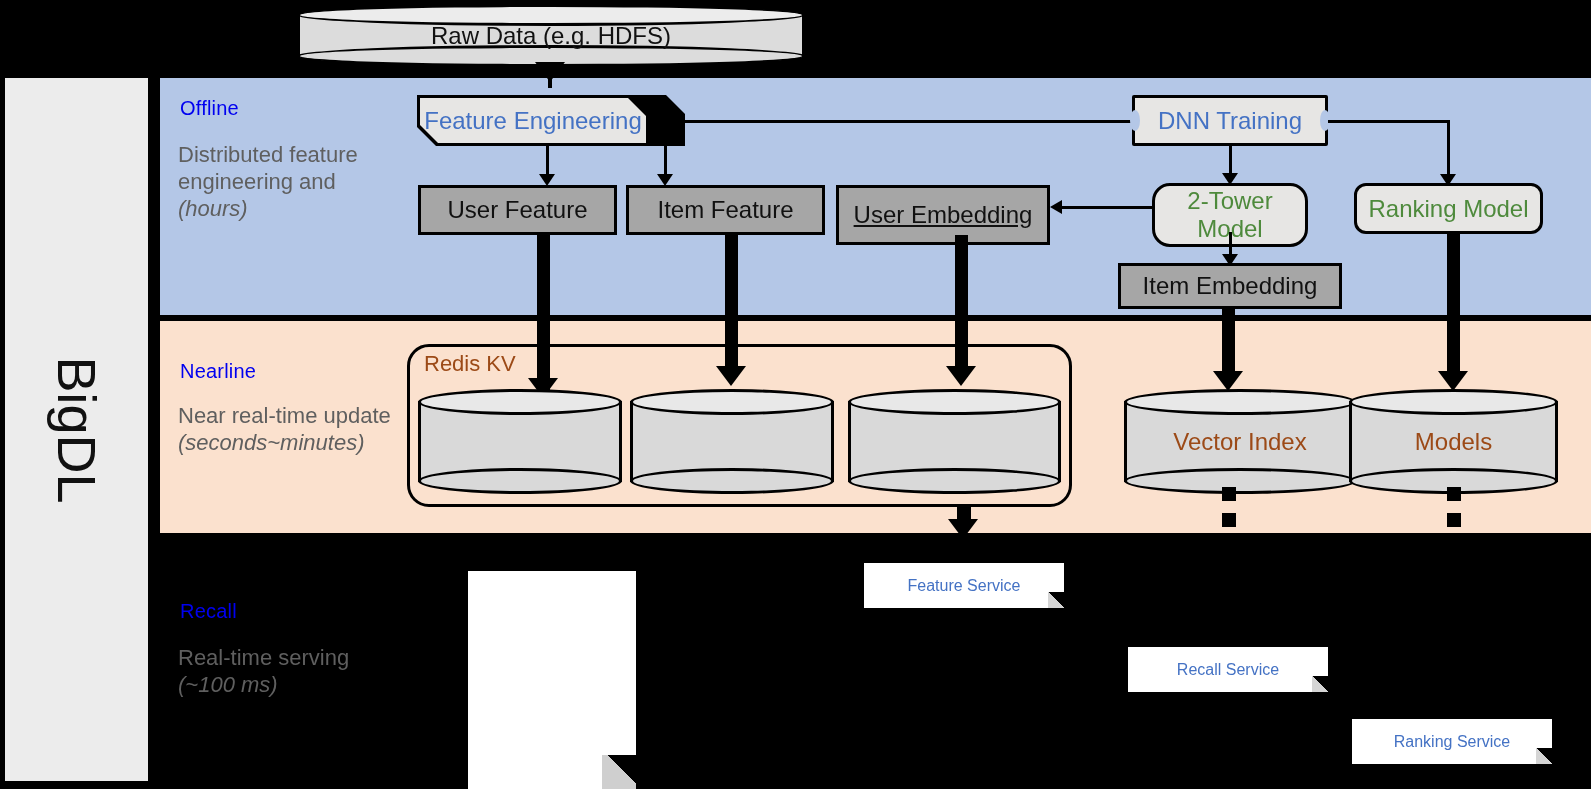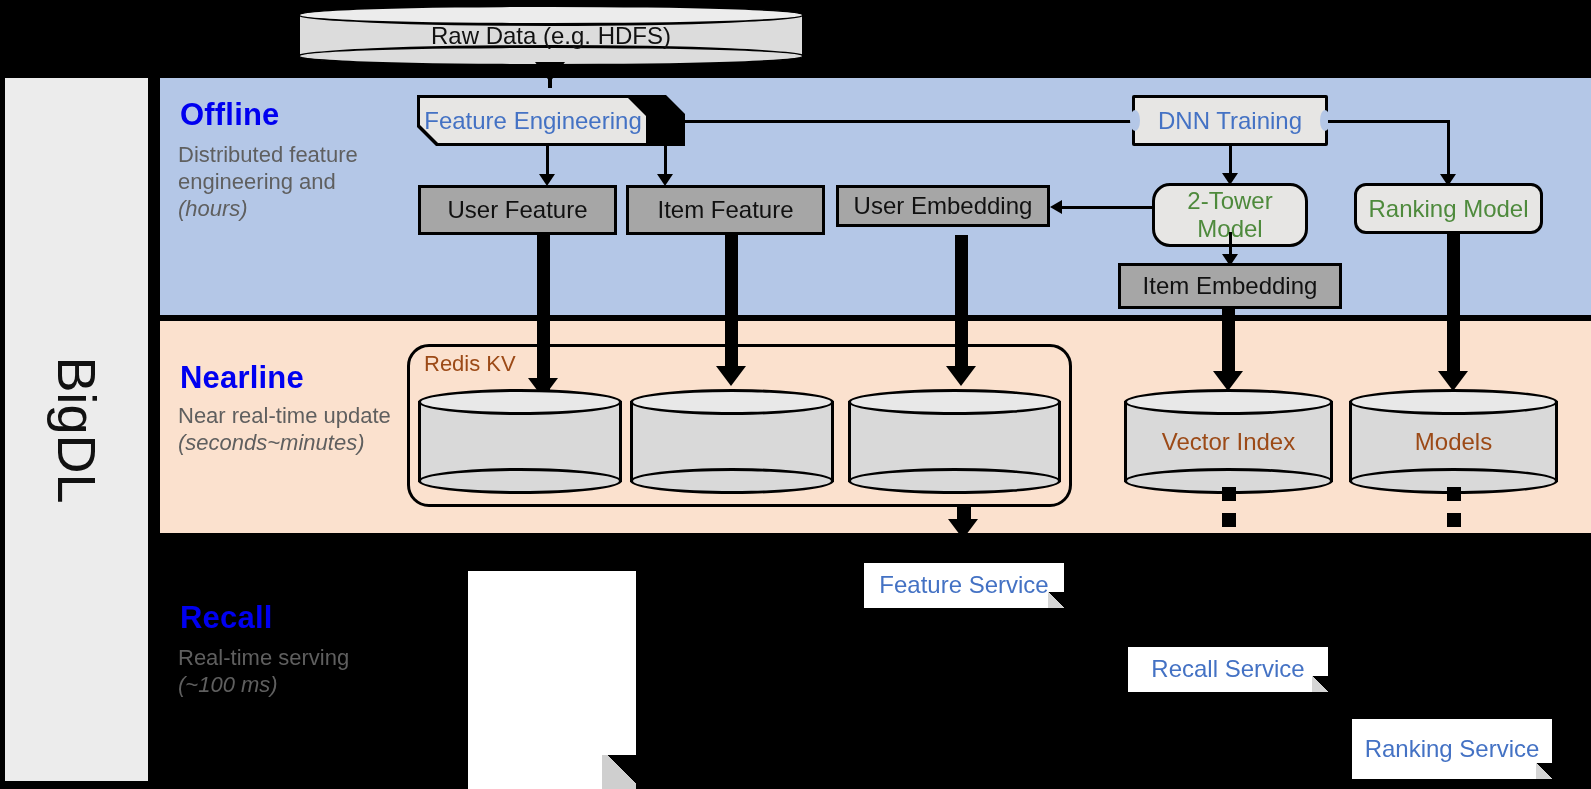--- a/index.html
+++ b/index.html
@@ -10,21 +10,21 @@
   .band{position:absolute;}
   #offline-band{left:160px;top:78px;width:1431px;height:237px;background:#b4c7e7;}
   #nearline-band{left:160px;top:321px;width:1431px;height:212px;background:#fbe1ce;}
   #online-band{left:160px;top:539px;width:1431px;height:250px;background:#000;}
 
   #bigdl-panel{position:absolute;left:5px;top:78px;width:143px;height:703px;background:#ececec;}
   #bigdl-label{position:absolute;left:50%;top:50%;transform:translate(-50%,-50%) rotate(90deg);
      font-size:54px;color:#111;white-space:nowrap;letter-spacing:0px;}
 
   
-  .band-title{position:absolute;color:#0000f0;font-size:31px;font-weight:700;letter-spacing:.2px;}
+  .band-title{position:absolute;color:#0000f0;font-size:20px;font-weight:400;letter-spacing:.2px;}
   .band-sub{position:absolute;color:#5f5f5f;font-size:22px;line-height:1.22;}
   .band-sub i{font-style:italic;}
   #offline-title{left:180px;top:97px;}
   #offline-sub{left:178px;top:142px;width:205px;}
   #nearline-title{left:180px;top:360px;}
   #nearline-sub{left:178px;top:403px;width:235px;}
   #online-title{left:180px;top:600px;}
   #online-sub{left:178px;top:645px;width:200px;}
   #online-title,#online-sub{color:#5f5f5f;}
   #online-title{color:#0000f0;}
@@ -80,29 +80,29 @@
      border-right:8px solid transparent;border-top:12px solid #000;}
   .arrowdown.fat{border-left-width:15px;border-right-width:15px;border-top-width:20px;}
   .arrowright{position:absolute;width:0;height:0;border-top:7px solid transparent;
      border-bottom:7px solid transparent;border-left:12px solid #000;}
   .arrowleft{position:absolute;width:0;height:0;border-top:7px solid transparent;
      border-bottom:7px solid transparent;border-right:12px solid #000;}
   .sq{position:absolute;background:#000;width:14px;height:14px;}
 
   
   .note{position:absolute;background:#fff;color:#4472c4;display:flex;align-items:center;
-     justify-content:center;text-align:center;font-size:24px;line-height:1.2;}
+     justify-content:center;text-align:center;font-size:16px;line-height:1.2;}
   .note .fold{position:absolute;right:0;bottom:0;width:16px;height:16px;
      background:linear-gradient(225deg,#000 0 48%,#d5d5d5 48% 100%);}
   #recommender-service{left:468px;top:571px;width:168px;height:218px;font-size:25px;}
   #recommender-service .fold{width:34px;height:34px;
      background:linear-gradient(225deg,#000 0 42%,#cfcfcf 42% 100%);}
   #feature-service{left:864px;top:563px;width:200px;height:45px;}
   #recall-service{left:1128px;top:647px;width:200px;height:45px;}
-  #ranking-service{left:1352px;top:719px;width:200px;height:60px;text-align:right;}
+  #ranking-service{left:1352px;top:719px;width:200px;height:45px;text-align:right;}
 </style>
 </head>
 <body>
 
 <div id="stage">
 
   <div class="band" id="offline-band"></div>
   <div class="band" id="nearline-band"></div>
   <div class="band" id="online-band"></div>
 
@@ -157,21 +157,21 @@
   <div class="ln" style="left:1328px;top:120px;width:122px;height:3px;"></div>
   <div class="ln" style="left:1447px;top:120px;width:3px;height:58px;"></div>
   <div class="arrowdown" style="left:1440px;top:174px;"></div>
 
   <div class="node gray-box" style="left:418px;top:185px;width:199px;height:50px;">
     <span>User Feature</span>
   </div>
   <div class="node gray-box" style="left:626px;top:185px;width:199px;height:50px;">
     <span>Item Feature</span>
   </div>
-  <div class="node gray-box" style="left:836px;top:185px;width:214px;height:42px;">
+  <div class="node gray-box" style="left:836px;top:185px;width:214px;height:60px;text-decoration:underline;">
     <span>User Embedding</span>
   </div>
   <div class="node gray-box" style="left:1118px;top:263px;width:224px;height:46px;">
     <span>Item Embedding</span>
   </div>
 
   <div class="node light-box rounded green-txt" style="left:1152px;top:183px;width:156px;height:64px;border-radius:18px;">
     <span>2-Tower Model</span>
   </div>
   <div class="node light-box rounded green-txt" style="left:1354px;top:183px;width:189px;height:51px;">
@@ -213,21 +213,21 @@
     <div class="bot"></div>
     <div class="top"></div>
     <div class="lbl"></div>
   </div>
   <div class="cyl" style="left:848px;top:389px;width:213px;height:105px;">
     <div class="body"></div>
     <div class="bot"></div>
     <div class="top"></div>
     <div class="lbl"></div>
   </div>
-  <div class="cyl" style="left:1124px;top:389px;width:209px;height:105px;">
+  <div class="cyl" style="left:1124px;top:389px;width:209px;height:105px;padding-left:23px;">
     <div class="body"></div>
     <div class="bot"></div>
     <div class="top"></div>
     <div class="lbl">Vector Index</div>
   </div>
   <div class="cyl" style="left:1349px;top:389px;width:209px;height:105px;">
     <div class="body"></div>
     <div class="bot"></div>
     <div class="top"></div>
     <div class="lbl">Models</div>

